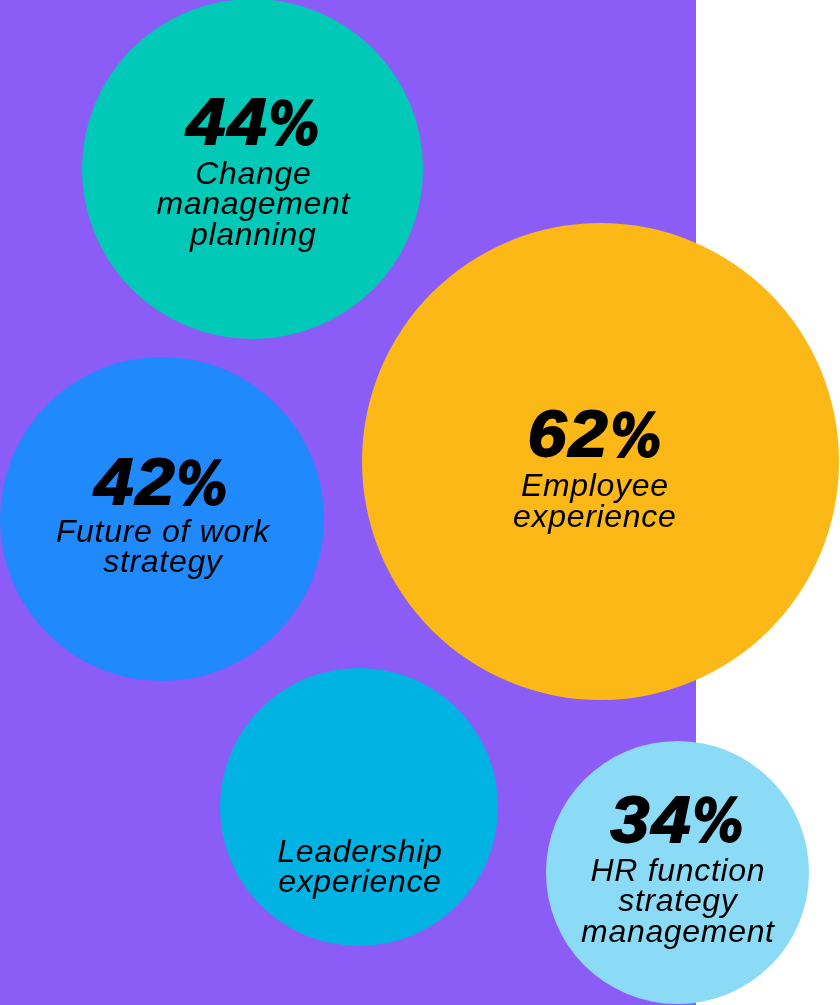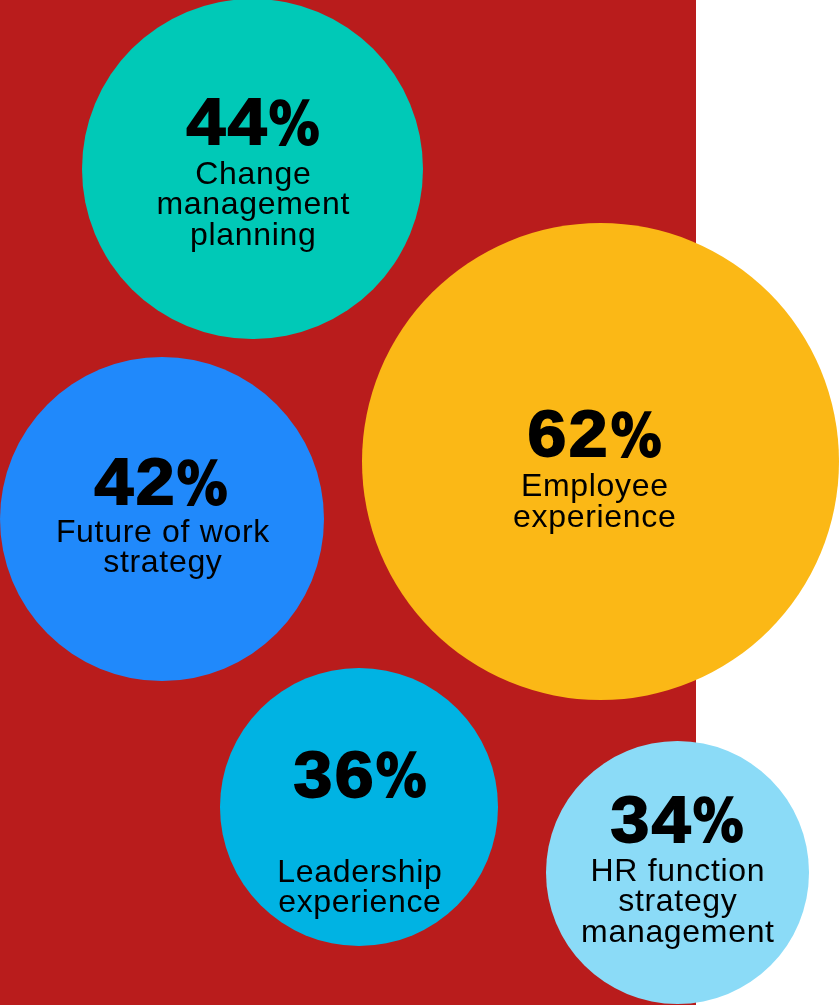--- a/index.html
+++ b/index.html
@@ -2,21 +2,21 @@
 <html><head>
 <meta charset="utf-8">
 <title>Top HR priorities bubble chart</title>
 <style>
   html, body { margin:0; padding:0; }
   body {
     width:840px; height:1005px; background:#ffffff; overflow:hidden;
     font-family:"Liberation Sans", sans-serif;
     -webkit-font-smoothing:antialiased;
   }
-  #stage { position:relative; width:696px; height:1005px; background:#b91c1c; }
+  #stage { position:relative; width:696px; height:1005px; background:#8b5cf6;font-style:italic; }
 
   .bubble { position:absolute; border-radius:50%; box-sizing:border-box; }
 
   .txt { position:absolute; width:600px; text-align:center; color:#000;
          transform:translateZ(0); backface-visibility:hidden; }
 
   .pct {
     font-weight:700; font-size:64px; line-height:64px;
     -webkit-text-stroke:1.8px #000;
     letter-spacing:0; white-space:pre;
@@ -50,21 +50,21 @@
   #bubble-hr-function-strategy-management { left:546.2px; top:741.0px; width:262.6px; height:262.6px; background:#8BDBF7; }
 
   
   #value-change-management-planning      { left:-47.0px;  top:90.1px;  }
   #label-change-management-planning      { left:-46.7px;  top:158.0px; }
   #value-employee-experience             { left:294.4px;  top:402.1px; }
   #label-employee-experience             { left:294.8px;  top:470.1px; }
   #value-future-of-work-strategy         { left:-138.9px; top:450.3px; }
   #label-future-of-work-strategy         { left:-137.1px; top:515.5px; }
   #value-leadership-development          { left:59.9px;   top:742.7px; }
-  #label-leadership-development          { left:59.9px;   top:856px; }
+  #label-leadership-development          { left:59.9px;   top:836px; }
   #value-hr-function-strategy-management { left:377.3px;  top:787.6px; }
   #label-hr-function-strategy-management { left:377.9px;  top:854.7px; }
 </style>
 </head>
 <body style="background: rgb(255, 255, 255);">
 
 <div id="stage">
 
   <div class="bubble" id="bubble-change-management-planning" style="left: 81.8px; top: -1.4px; width: 340.8px; height: 340.8px; background: rgb(0, 201, 183);"></div>
   <div class="txt pct" id="value-change-management-planning"><span class="num">44</span><span class="unit">%</span></div>
@@ -82,21 +82,20 @@
   </div>
 
   <div class="bubble" id="bubble-future-of-work-strategy" style="left: 0px; top: 356.6px; width: 324.4px; height: 324.4px; background: rgb(32, 137, 251);"></div>
   <div class="txt pct" id="value-future-of-work-strategy"><span class="num">42</span><span class="unit">%</span></div>
   <div class="txt lbl" id="label-future-of-work-strategy">
     <div class="line">Future of work</div>
     <div class="line">strategy</div>
   </div>
 
   <div class="bubble" id="bubble-leadership-development" style="left: 220.2px; top: 668.2px; width: 277.6px; height: 277.6px; background: rgb(0, 179, 227);"></div>
-  <div class="txt pct" id="value-leadership-development"><span class="num">36</span><span class="unit">%</span></div>
   <div class="txt lbl" id="label-leadership-development">
     <div class="line">Leadership</div>
     <div class="line">experience</div>
   </div>
 
   <div class="bubble" id="bubble-hr-function-strategy-management" style="left: 546.2px; top: 741px; width: 262.6px; height: 262.6px; background: rgb(139, 219, 247);"></div>
   <div class="txt pct" id="value-hr-function-strategy-management"><span class="num">34</span><span class="unit">%</span></div>
   <div class="txt lbl" id="label-hr-function-strategy-management">
     <div class="line">HR function</div>
     <div class="line">strategy</div>

